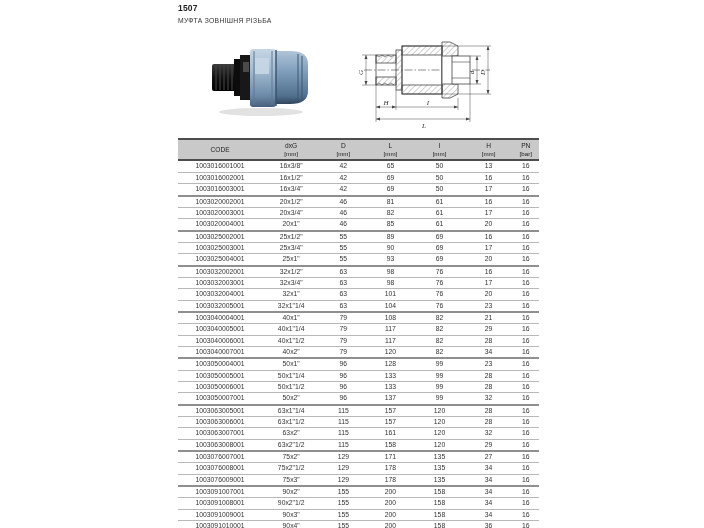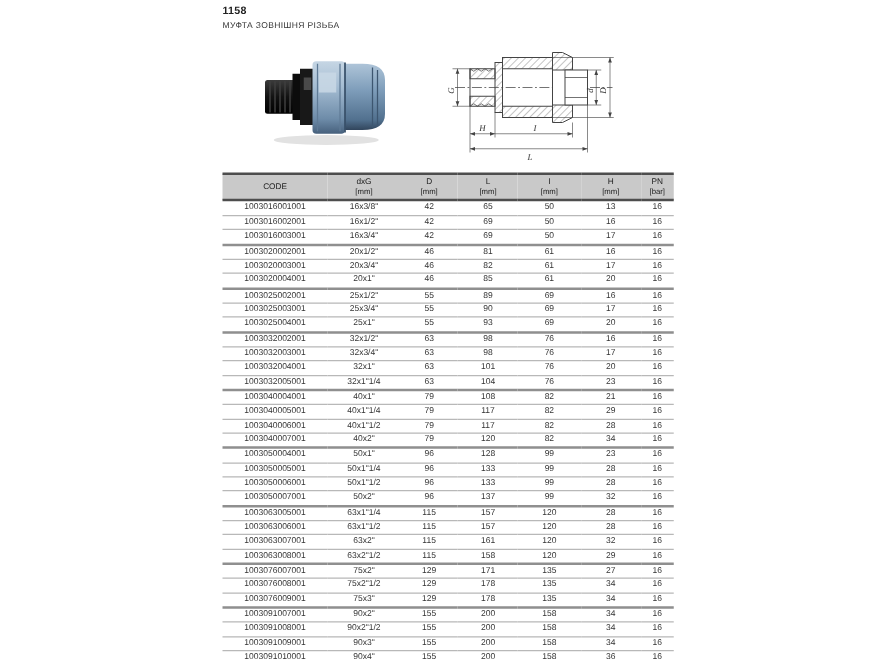--- a/index.html
+++ b/index.html
@@ -25,21 +25,21 @@
   tbody tr.group-start td { border-top:2px solid #8f8f8f; }
   tbody tr:last-child td { border-bottom:3px double #777; }
   col.c-code { width:23.3%; } col.c-dxg { width:16.1%; } col.c-d { width:12.8%; }
   col.c-l { width:13.3%; } col.c-i { width:13.9%; } col.c-h { width:13.3%; } col.c-pn { width:7.3%; }
 </style>
 </head>
 <body>
 
 <div id="page">
 
-  <div class="title-code">1158</div>
+  <div class="title-code">1507</div>
   <div class="title-name">МУФТА ЗОВНІШНЯ РІЗЬБА</div>
 
   <div class="photo-wrap">
     <svg width="108" height="84" viewBox="0 0 108 84">
       <defs>
         <linearGradient id="nutG" x1="0" y1="0" x2="0" y2="1">
           <stop offset="0" stop-color="#c6d6e4"></stop>
             <stop offset=".35" stop-color="#a5bdd3"></stop>
           <stop offset=".8" stop-color="#6d8ba8"></stop>
             <stop offset="1" stop-color="#46607c"></stop>

